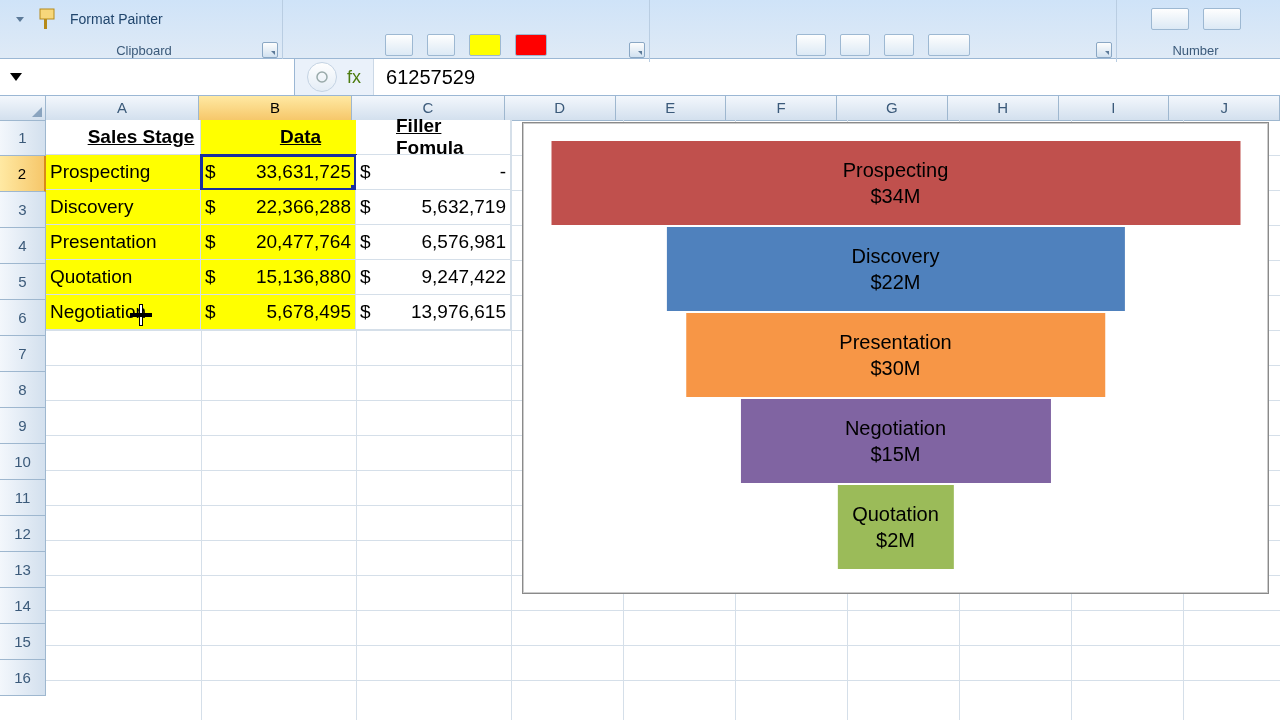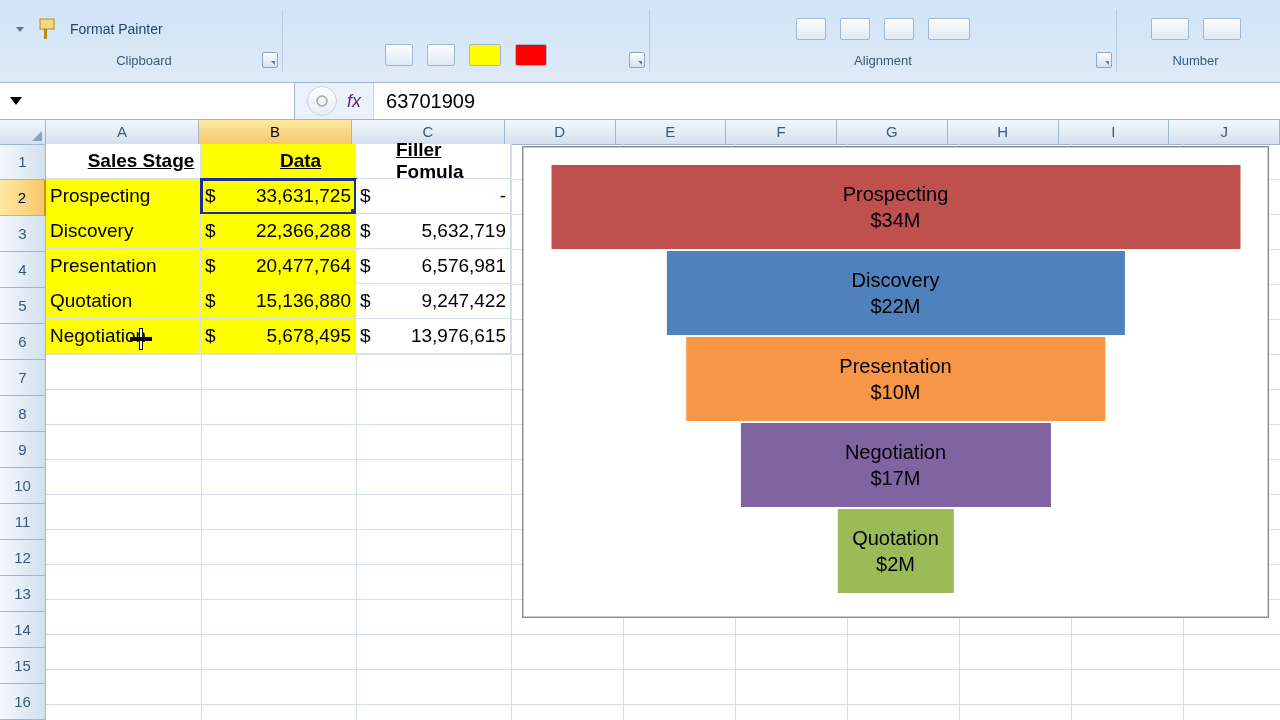--- a/index.html
+++ b/index.html
@@ -1,36 +1,36 @@
 <!DOCTYPE html>
 <html><head>
 <meta charset="utf-8">
 <style>
   html,body{margin:0;padding:0;font-family:"Segoe UI",Tahoma,Arial,sans-serif;font-size:14px;background:#fff;overflow:hidden;width:1280px;height:720px;}
   
-  .ribbon{background:linear-gradient(#cfe3f8,#dfeaf6);height:58px;border-bottom:1px solid #9bb7d4;display:flex;align-items:center;padding:12px 6px;}
+  .ribbon{background:linear-gradient(#cfe3f8,#dfeaf6);height:58px;border-bottom:1px solid #9bb7d4;display:flex;align-items:flex-start;padding:0 6px;}
   .ribbon-group{position:relative;height:58px;flex-shrink:0;border-right:1px solid #b9cde2;display:flex;flex-direction:column;justify-content:flex-end;padding:0 8px 4px;}
   .ribbon-group:last-child{border-right:none;}
   .ribbon-title{text-align:center;font-size:13px;color:#3b5a7a;margin-top:11px;}
   .ribbon-upper{display:flex;align-items:center;gap:10px;height:26px;}
   .dlg-launcher{position:absolute;right:4px;bottom:4px;width:14px;height:14px;border:1px solid #8aa7c4;background:linear-gradient(#fdfdfd,#d1e1f0);border-radius:2px;}
   .dlg-launcher::after{content:"";position:absolute;right:2px;bottom:2px;width:0;height:0;border-left:4px solid transparent;border-top:4px solid #5c7a99;}
   .fmt-painter{display:flex;align-items:center;gap:6px;color:#21466d;}
   .fmt-icon{width:28px;height:24px;position:relative;}
   .fmt-icon svg{width:28px;height:24px;}
   .dropdown-arrow{width:0;height:0;border-left:4px solid transparent;border-right:4px solid transparent;border-top:5px solid #5c7a99;margin:0 2px;}
   .tool-stub{height:20px;border:1px solid #9db8d2;background:linear-gradient(#fefefe,#dce9f5);border-radius:2px;}
   
   .namebar{display:flex;align-items:stretch;height:36px;border-bottom:1px solid #9bb7d4;background:#eaf1fa;}
   .namebox{width:274px;display:flex;align-items:center;background:#fff;border-right:1px solid #9bb7d4;padding:0 10px;position:relative;}
   .namebox-text{flex:1;font-size:18px;text-align:center;color:#000;}
   .namebox-arrow{width:0;height:0;border-left:6px solid transparent;border-right:6px solid transparent;border-top:8px solid #000;}
   .fx-group{display:flex;align-items:center;gap:10px;padding:0 12px;border-right:1px solid #cbd8e6;}
   .fx-btn{width:28px;height:28px;display:flex;align-items:center;justify-content:center;color:#7a7a7a;background:linear-gradient(#fefefe,#e4edf6);border:1px solid #c4d3e3;border-radius:50%;}
-  .fx-label{font-style:italic;font-size:18px;color:#701a75;}
+  .fx-label{font-size:18px;color:#4d7c0f;}
   .formula-input{flex:1;background:#fff;display:flex;align-items:center;padding-left:12px;font-size:20px;}
   .col-headers{display:flex;height:24px;}
   .corner{width:46px;height:24px;background:linear-gradient(#f3f7fc,#d3e0ee);border-right:1px solid #9eb7cf;border-bottom:1px solid #9eb7cf;position:relative;}
   .corner::after{content:"";position:absolute;right:3px;bottom:3px;width:0;height:0;border-left:10px solid transparent;border-bottom:10px solid #8aa4bf;}
   .ch{height:24px;background:linear-gradient(#f3f7fc,#d3e0ee);border-right:1px solid #9eb7cf;border-bottom:1px solid #9eb7cf;text-align:center;font-size:15px;color:#3b5a7a;line-height:24px;}
   .ch.selcol{background:linear-gradient(#ffe9a3,#f6c76a);color:#000;border-bottom:2px solid #d88a1a;}
   .row-headers{width:46px;display:flex;flex-direction:column;}
   .rh{height:35px;background:linear-gradient(90deg,#f3f7fc,#d3e0ee);border-right:1px solid #9eb7cf;border-bottom:1px solid #9eb7cf;text-align:center;font-size:15px;color:#3b5a7a;display:flex;align-items:center;justify-content:center;}
   .rh.selrow{background:linear-gradient(90deg,#ffe9a3,#f6c76a);color:#000;border-right:2px solid #d88a1a;}
   .grid-body{position:relative;}
@@ -89,21 +89,20 @@
     </div>
     <div class="dlg-launcher"></div>
   </div>
   <div class="ribbon-group" style="width:450px">
     <div class="ribbon-upper" style="justify-content:center;gap:14px;">
       <div class="tool-stub" style="width:28px"></div>
       <div class="tool-stub" style="width:28px"></div>
       <div class="tool-stub" style="width:28px"></div>
       <div class="tool-stub" style="width:40px"></div>
     </div>
-    <div class="ribbon-title">Alignment</div>
     <div class="dlg-launcher"></div>
   </div>
   <div class="ribbon-group" style="flex:1">
     <div class="ribbon-upper" style="justify-content:center;gap:14px;">
       <div class="tool-stub" style="width:36px"></div>
       <div class="tool-stub" style="width:36px"></div>
     </div>
     <div class="ribbon-title">Number</div>
   </div>
 </div>
@@ -114,21 +113,21 @@
   </div>
   <div class="fx-group">
     <div class="fx-btn">
       <svg width="14" height="14" viewBox="0 0 14 14">
           <circle cx="7" cy="7" r="5" fill="none" stroke="#9aa" stroke-width="1.5"></circle>
         </svg>
     </div>
     <span class="fx-label">fx</span>
   </div>
   <div class="formula-input">
-    <span>63701909</span>
+    <span>61257529</span>
   </div>
 </div>
 
 <div style="position:relative;">
 
   <div class="col-headers" id="colheaders">
     <div class="corner"></div>
   <div class="ch" style="width: 155px;">A</div>
       <div class="ch selcol" style="width: 155px;">B</div>
       <div class="ch" style="width: 155px;">C</div>
@@ -213,25 +212,25 @@
             <div class="fbar" style="top: 18px; width: 689px; height: 84px; background: rgb(192, 80, 77);">
               <div class="lbl">Prospecting</div>
               <div class="lbl">$34M</div>
             </div>
             <div class="fbar" style="top: 104px; width: 458.209px; height: 84px; background: rgb(79, 129, 189);">
               <div class="lbl">Discovery</div>
               <div class="lbl">$22M</div>
             </div>
             <div class="fbar" style="top: 190px; width: 419.52px; height: 84px; background: rgb(247, 150, 70);">
               <div class="lbl">Presentation</div>
-              <div class="lbl">$10M</div>
+              <div class="lbl">$30M</div>
             </div>
             <div class="fbar" style="top: 276px; width: 310.103px; height: 84px; background: rgb(128, 100, 162);">
               <div class="lbl">Negotiation</div>
-              <div class="lbl">$17M</div>
+              <div class="lbl">$15M</div>
             </div>
             <div class="fbar" style="top: 362px; width: 116.333px; height: 84px; background: rgb(155, 187, 89);">
               <div class="lbl">Quotation</div>
               <div class="lbl">$2M</div>
             </div>
           </div>
       </div>
 
       <div class="cursor-cross" id="cursor" style="left: 84px; top: 184px;"><span class="inner"></span></div>
     </div>

